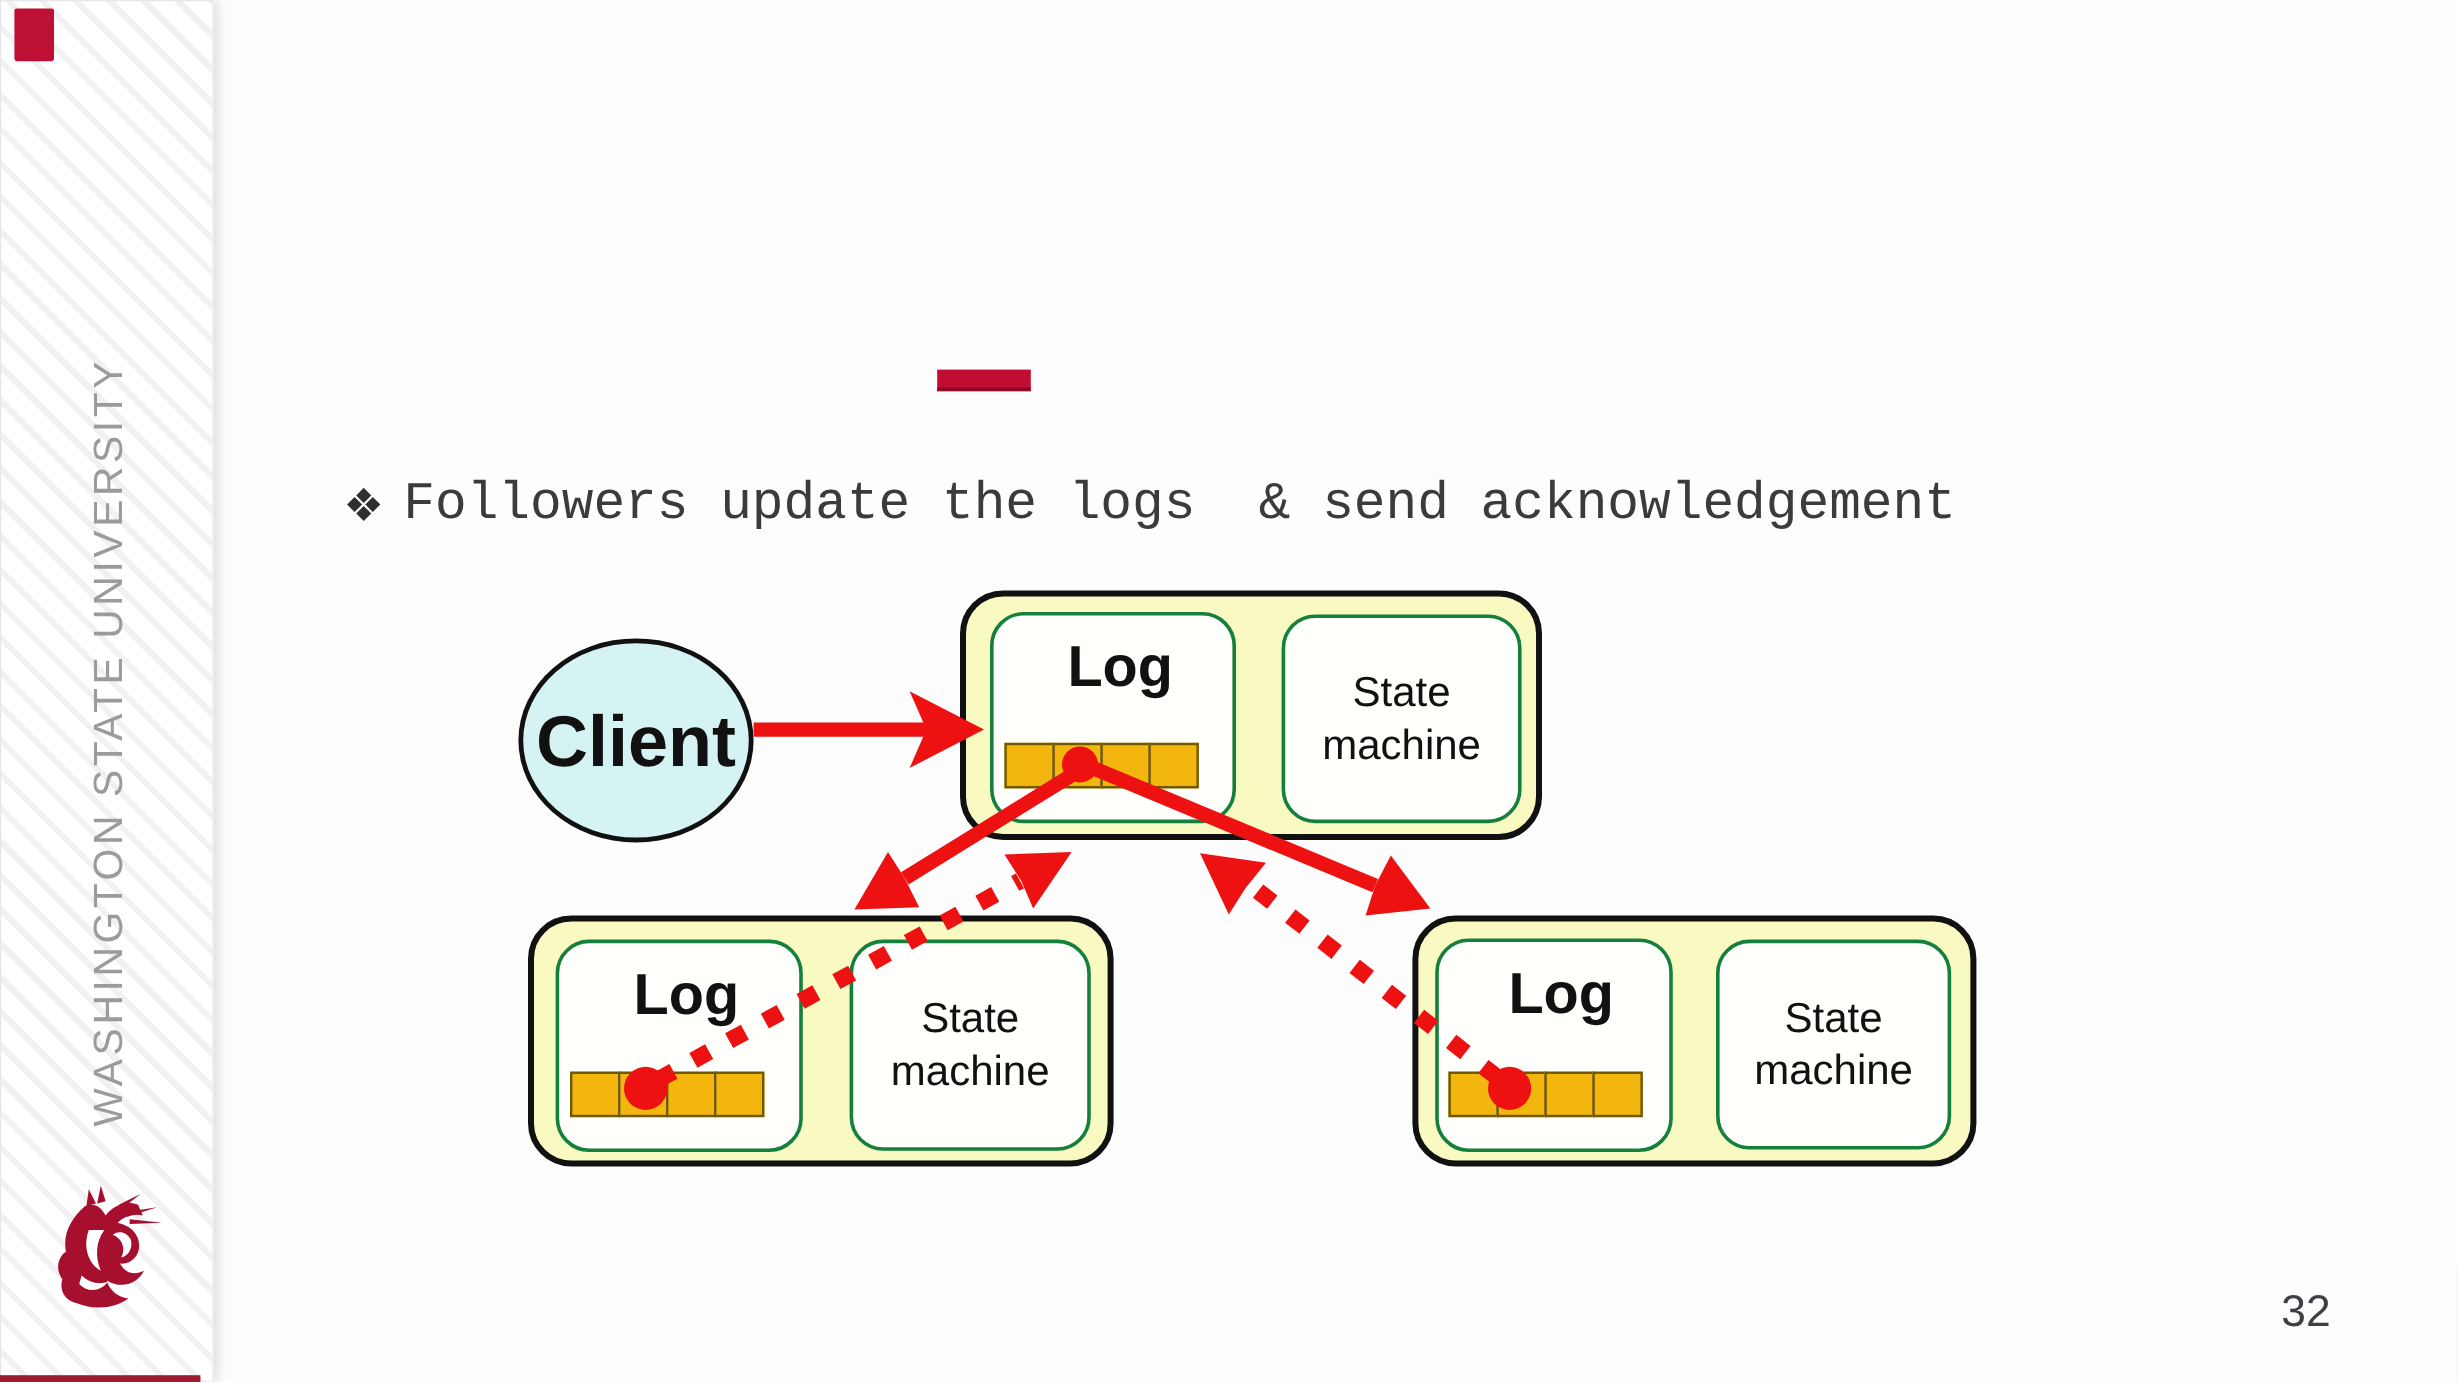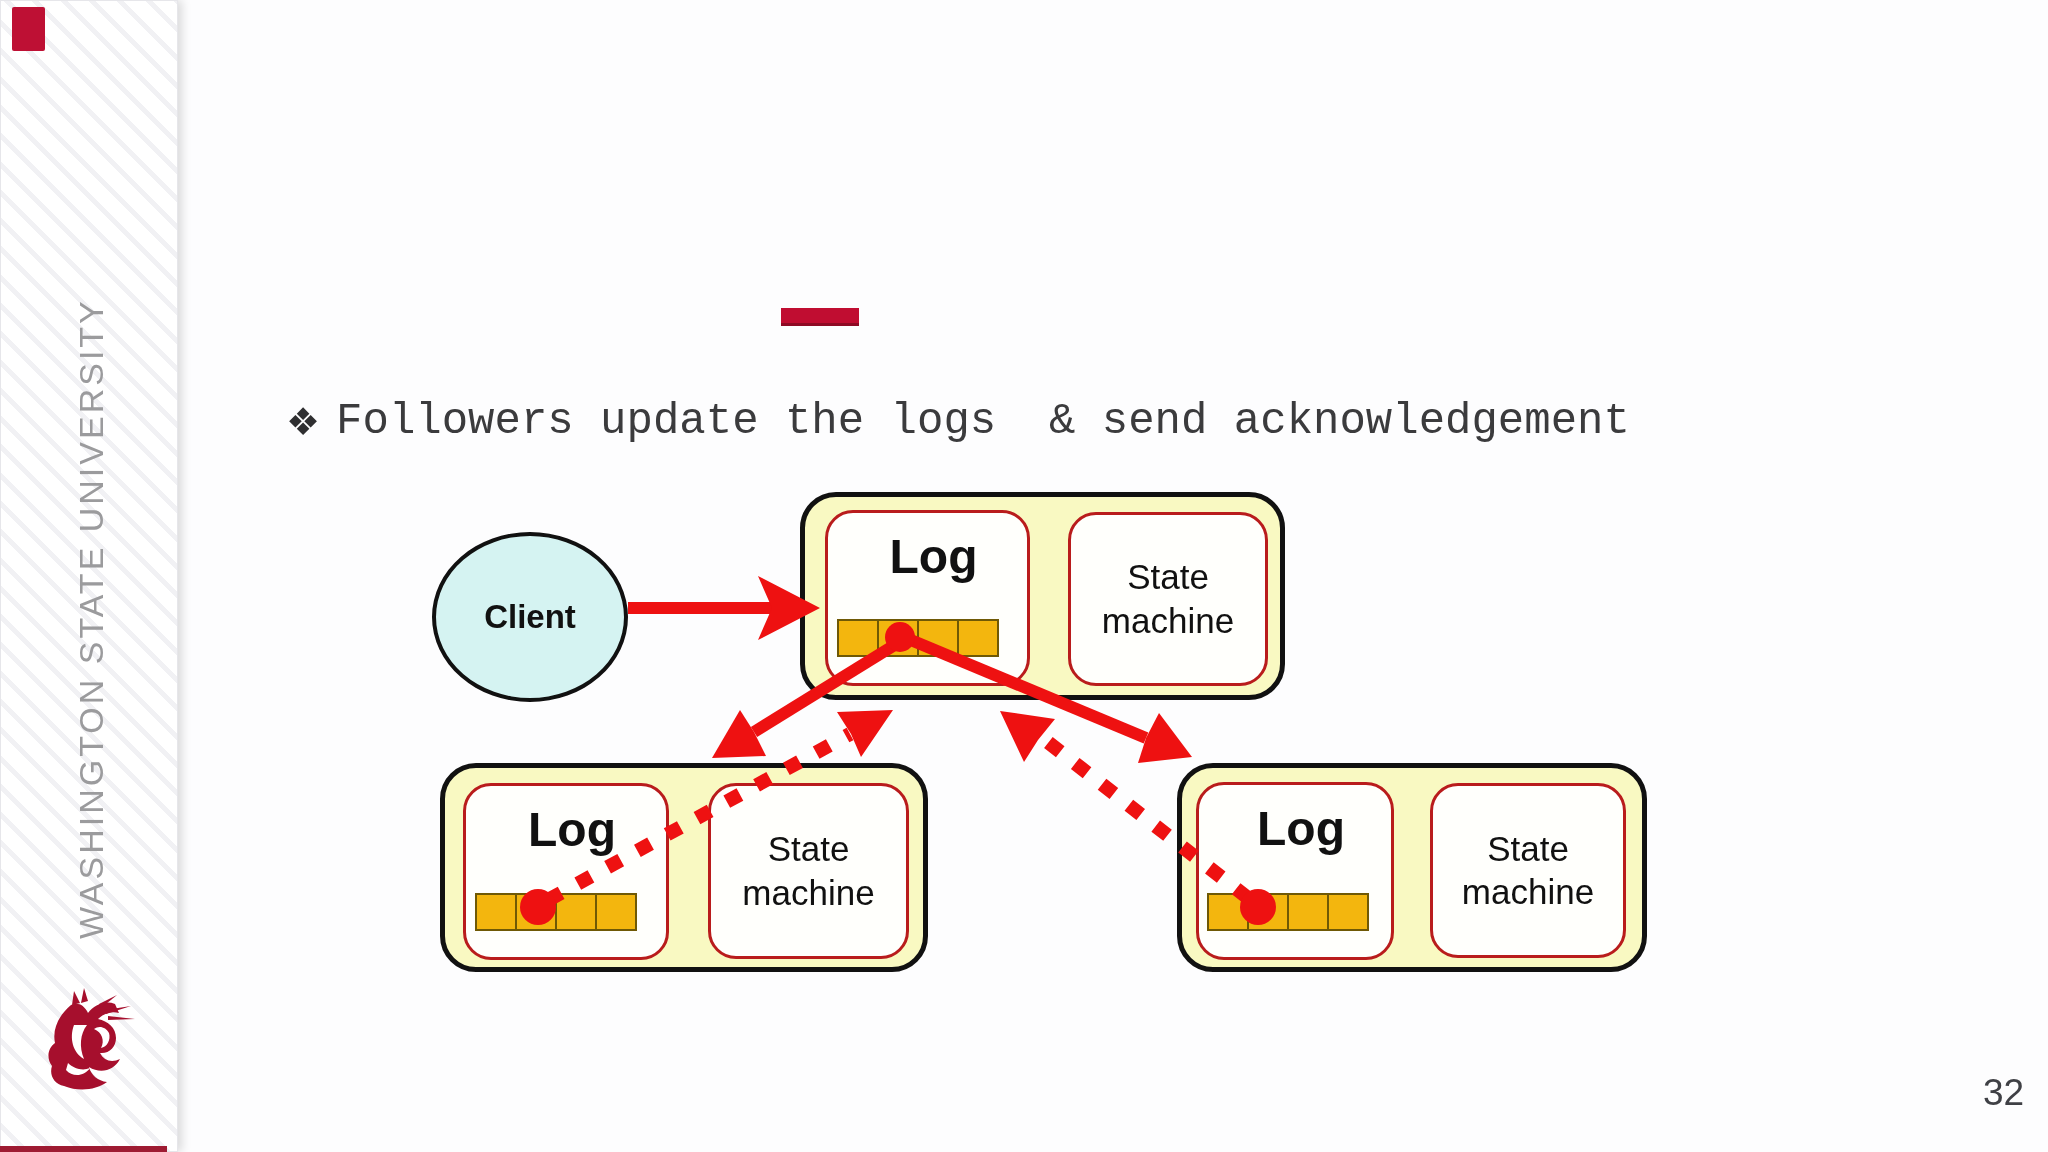--- a/index.html
+++ b/index.html
@@ -44,45 +44,45 @@
     color:#3B3B3D;font-size:44px;line-height:1.15;
   }
   .bullet-glyph{font-size:38px;margin-top:5px;margin-right:16px;color:#2F2F31;}
   .bullet-text{white-space:pre-wrap;font-family:Liberation Mono, monospace;}
   
   .node{
     position:absolute;background:#F9F9C2;border:5px solid #111;
     border-radius:36px;box-sizing:border-box;
   }
   .subbox{
-    position:absolute;background:#FFFFFC;border:3px solid #b91c1c;
+    position:absolute;background:#FFFFFC;border:3px solid #15803d;
     border-radius:28px;box-sizing:border-box;text-align:center;padding-left:12px;
   }
   .log-label{font-weight:bold;font-size:48px;color:#111;margin-top:16px;}
   .state-label{
     position:absolute;left:0;right:0;top:50%;transform:translateY(-50%);
     font-weight:normal;font-size:35px;color:#111;line-height:1.25;
     padding:0 25px;
   }
   .cells{position:absolute;display:flex;}
   .cell{
     width:42px;height:38px;background:#F3B60E;border:2px solid #6F5905;
     box-sizing:border-box;margin-left:-2px;
   }
   .cell:first-child{margin-left:0;}
   .client{
     position:absolute;left:432px;top:532px;width:196px;height:170px;
     background:#D5F3F2;border:4px solid #111;border-radius:50%;
     box-sizing:border-box;display:flex;align-items:center;justify-content:center;
-    font-weight:bold;font-size:33px;color:#111;
+    font-weight:bold;font-size:60px;color:#111;
   }
   .arrow-layer{position:absolute;left:0;top:0;width:2048px;height:1152px;pointer-events:none;}
   
   .page-number{
-    position:absolute;left:1983px;top:1072px;font-size:37px;color:#3F4045;
+    position:absolute;left:1901px;top:1072px;font-size:37px;color:#3F4045;
   }
 </style>
 </head>
 <body>
 
 <div class="slide">
 
   <div class="sidebar"></div>
   <div class="corner-accent"></div>
   <div class="sidebar-bottom-strip"></div>

